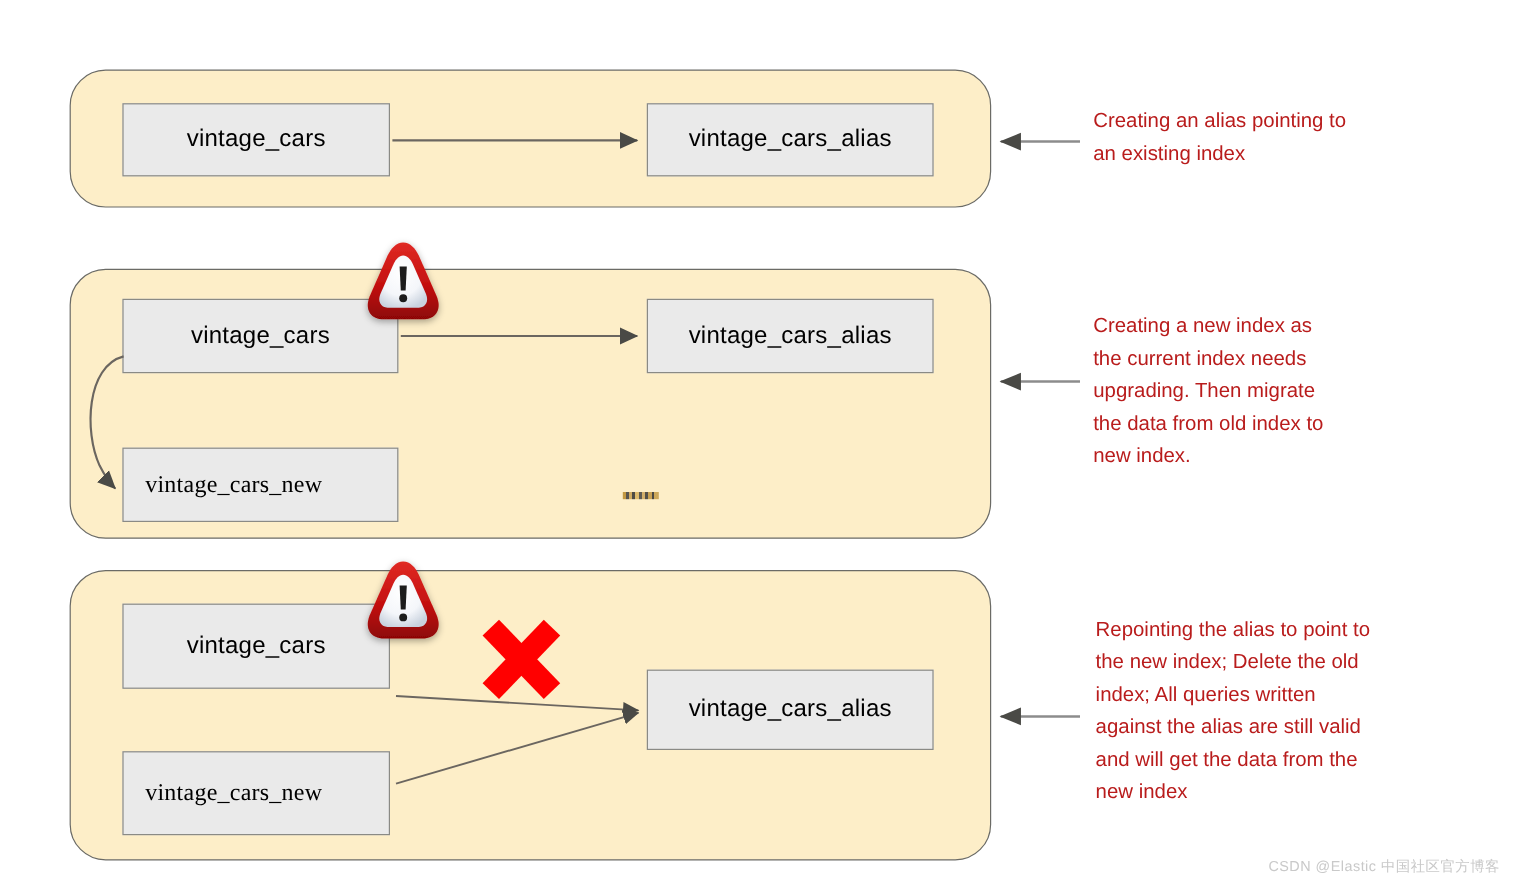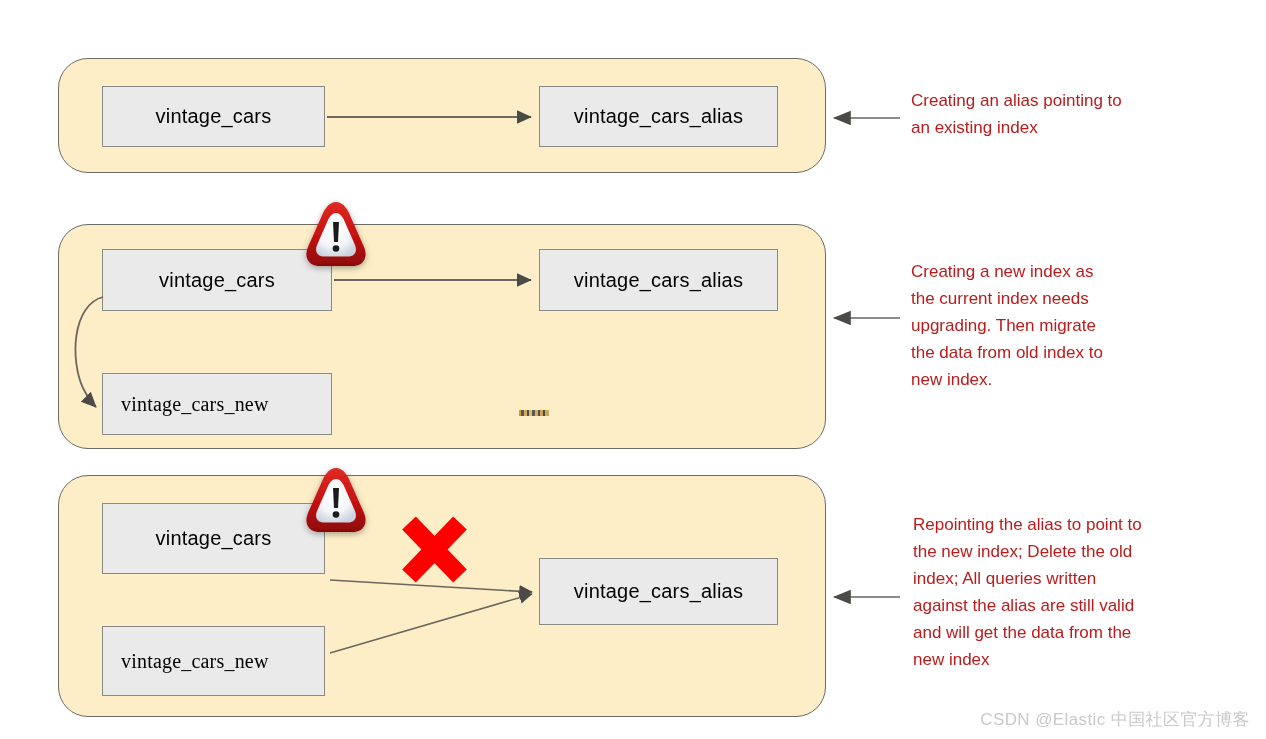--- a/index.html
+++ b/index.html
@@ -70,21 +70,21 @@
     pointer-events: none;
     overflow: visible;
   }
 
   
   .watermark {
     position: absolute;
     right: 16px;
     bottom: 8px;
     color: #c9c9c9;
-    font-size: 17px;
+    font-size: 12px;
     letter-spacing: 0.4px;
     white-space: nowrap;
   }
 
   
   .artifact {
     position: absolute;
     left: 519px;
     top: 410px;
     width: 30px;

